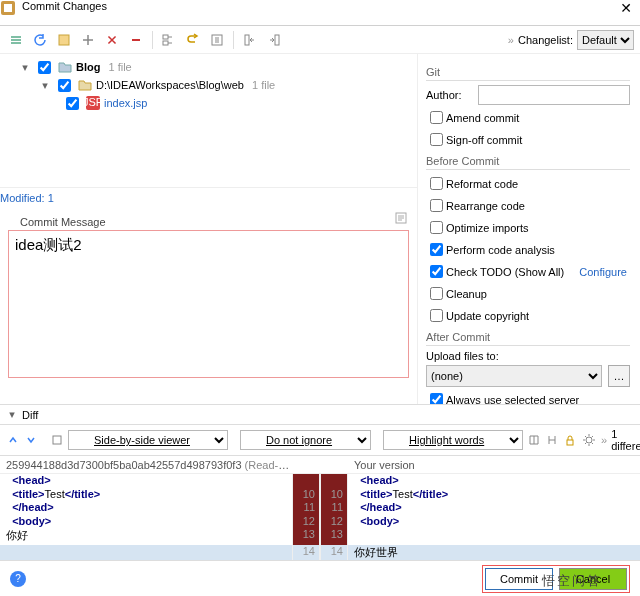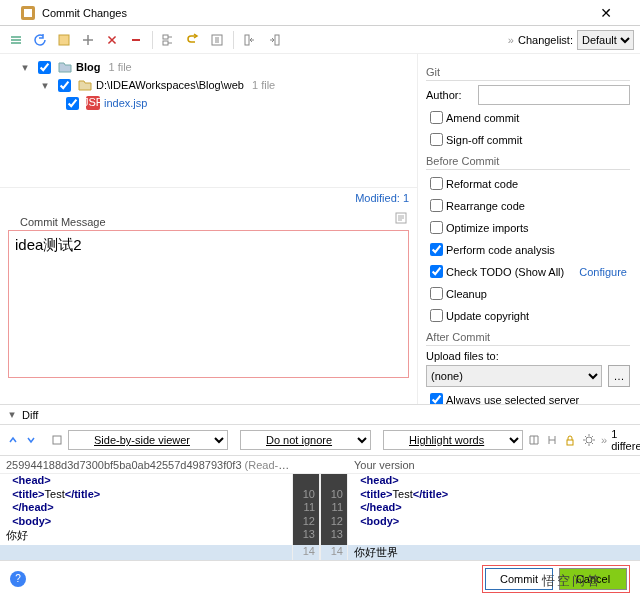--- a/index.html
+++ b/index.html
@@ -1,37 +1,37 @@
 <!DOCTYPE html>
 <html><head>
 <meta charset="utf-8">
 <style>
 * { box-sizing: border-box; font-family: "Segoe UI", Tahoma, sans-serif; font-size: 11px; }
 body { margin: 0; background: #fff; width: 640px; height: 596px; overflow: hidden; }
-.titlebar { height: 26px; display: flex; align-items: center; padding: 0 20px; border-bottom: 1px solid #d0d0d0; }
+.titlebar { height: 26px; display: flex; padding: 0 0; border-bottom: 1px solid #d0d0d0; }
 .titlebar .icon-slot { width: 16px; height: 16px; margin-right: 6px; display:flex;align-items:center;justify-content:center; }
 .titlebar .title { flex: 1; }
 .titlebar .close { width: 28px; text-align: center; font-size: 14px; cursor: pointer; }
 .toolbar { height: 28px; display: flex; align-items: center; padding: 2px 6px; gap: 4px; border-bottom: 1px solid #eee; }
 .tbtn { width: 20px; height: 20px; display: inline-flex; align-items: center; justify-content: center; border:1px solid transparent; cursor:pointer; }
 .sep { width:1px; height:18px; background:#ddd; margin:0 2px; }
 .changelist { display:flex; align-items:center; gap:4px; margin-left:auto; }
 .changelist select { height:20px; border:1px solid #b8b8b8; }
 .changelist .dots { color:#999; }
 .main { display:flex; height: 350px; }
 .leftcol { flex: 1; display:flex; flex-direction:column; border-right:1px solid #eee; }
 .rightcol { width: 222px; padding: 6px 10px 6px 8px; overflow:hidden; }
 .tree { flex:0 0 auto; padding:4px 4px 4px 6px; height:134px; border-bottom:1px solid #eee; overflow:hidden; }
 .tree-row { display:flex; align-items:center; gap:4px; height:18px; }
 .indent1 { padding-left:14px; } .indent2 { padding-left:34px; } .indent3 { padding-left:56px; }
 .caret { width:10px; text-align:center; color:#666; cursor:pointer; }
 .chk { width:13px; height:13px; }
 .folder-ic, .file-ic { width:14px; height:14px; display:inline-flex;align-items:center;justify-content:flex-end; }
 .filecount { color:#999; margin-left:4px; }
-.modified-row { text-align:right; padding:4px 8px 2px 0; color:#2466c4; }
+.modified-row { text-align:left; padding:4px 8px 2px 0; color:#2466c4; }
 .commitmsg-label { padding:2px 6px 0 20px; color:#444; display:flex; align-items:flex-end; }
 .commitmsg-label .spacer { flex:1; }
 .commitmsg-box { margin:2px 8px 4px 8px; border:1px solid #e99; height:148px; padding:3px 4px; }
 .commitmsg-box textarea { width:100%; height:100%; border:none; resize:none; outline:none; font-size:15px; }
 .section-hdr { color:#666; margin:6px 0 4px 0; border-bottom:1px solid #ddd; padding-bottom:2px; }
 .frow { display:flex; align-items:center; gap:6px; margin:3px 0; }
 .frow label { display:flex; align-items:center; gap:0; cursor:pointer; }
 .frow input[type=text] { flex:1; border:1px solid #b8b8b8; height:20px; padding:0 4px;}
 .frow select { flex:1; border:1px solid #b8b8b8; height:22px; }
 .link { color:#2466c4; cursor:pointer; }
@@ -39,21 +39,21 @@
 .diff-hdr .caret { width:12px; }
 .diff-tools { display:flex; align-items:center; padding:3px 6px; gap:4px; border-bottom:1px solid #ddd; }
 .sel { border:1px solid #b8b8b8; height:20px; background:#fff; padding:0 21px;text-decoration:underline; }
 .diff-tools .right { margin-left:auto; display:flex; align-items:center; gap:4px; }
 .diff-body { display:flex; height:128px; font-family:Consolas,monospace; font-size:12px; }
 .pane-header { display:flex; height:18px; align-items:center; border-bottom:1px solid #eee; }
 .pane-header .hash { flex:1; padding-left:6px; color:#555; white-space:nowrap; overflow:hidden; text-overflow:ellipsis; }
 .ro { color:#888; }
 .codegrid { display:grid; grid-template-columns: 1fr 28px 28px 1fr; }
 .cl { padding:0 6px; white-space:pre; }
-.ln { background:#404040; text-align:right; padding:0 4px; color:#999; border-left:1px solid #eee; border-right:1px solid #eee; }
+.ln { background:#7f1d1d; text-align:right; padding:0 4px; color:#999; border-left:1px solid #eee; border-right:1px solid #eee; }
 .hl-change-l { background:#d6e4f2; }
 .hl-change-r { background:#d6e4f2; }
 .tag-kw { color:#000080; font-weight:bold; }
 .footer { position:absolute; bottom:0; left:0; right:0; height:36px; border-top:1px solid #ddd; display:flex; align-items:center; padding:0 10px; gap:8px; background:#fff;}
 .help-ic { width:16px; height:16px; border-radius:50%; background:#3b82f6; color:#fff; display:flex;align-items:center;justify-content:center; font-size:10px; cursor:pointer;}
 .footer .spacer { flex:1; }
 .btn { min-width:68px; height:22px; border:1px solid #8a8a8a; background:#84cc16; cursor:pointer; }
 .btn.primary { border:1px solid #2f6fb5; background:#fff; }
 .btn-wrap-commit { border:1px solid #e55; padding:2px; display:flex; gap:6px; }
 .sqbtn { width:22px; height:22px; border:1px solid #aaa; background:#f3f3f3; display:flex;align-items:center;justify-content:center; cursor:pointer;}

